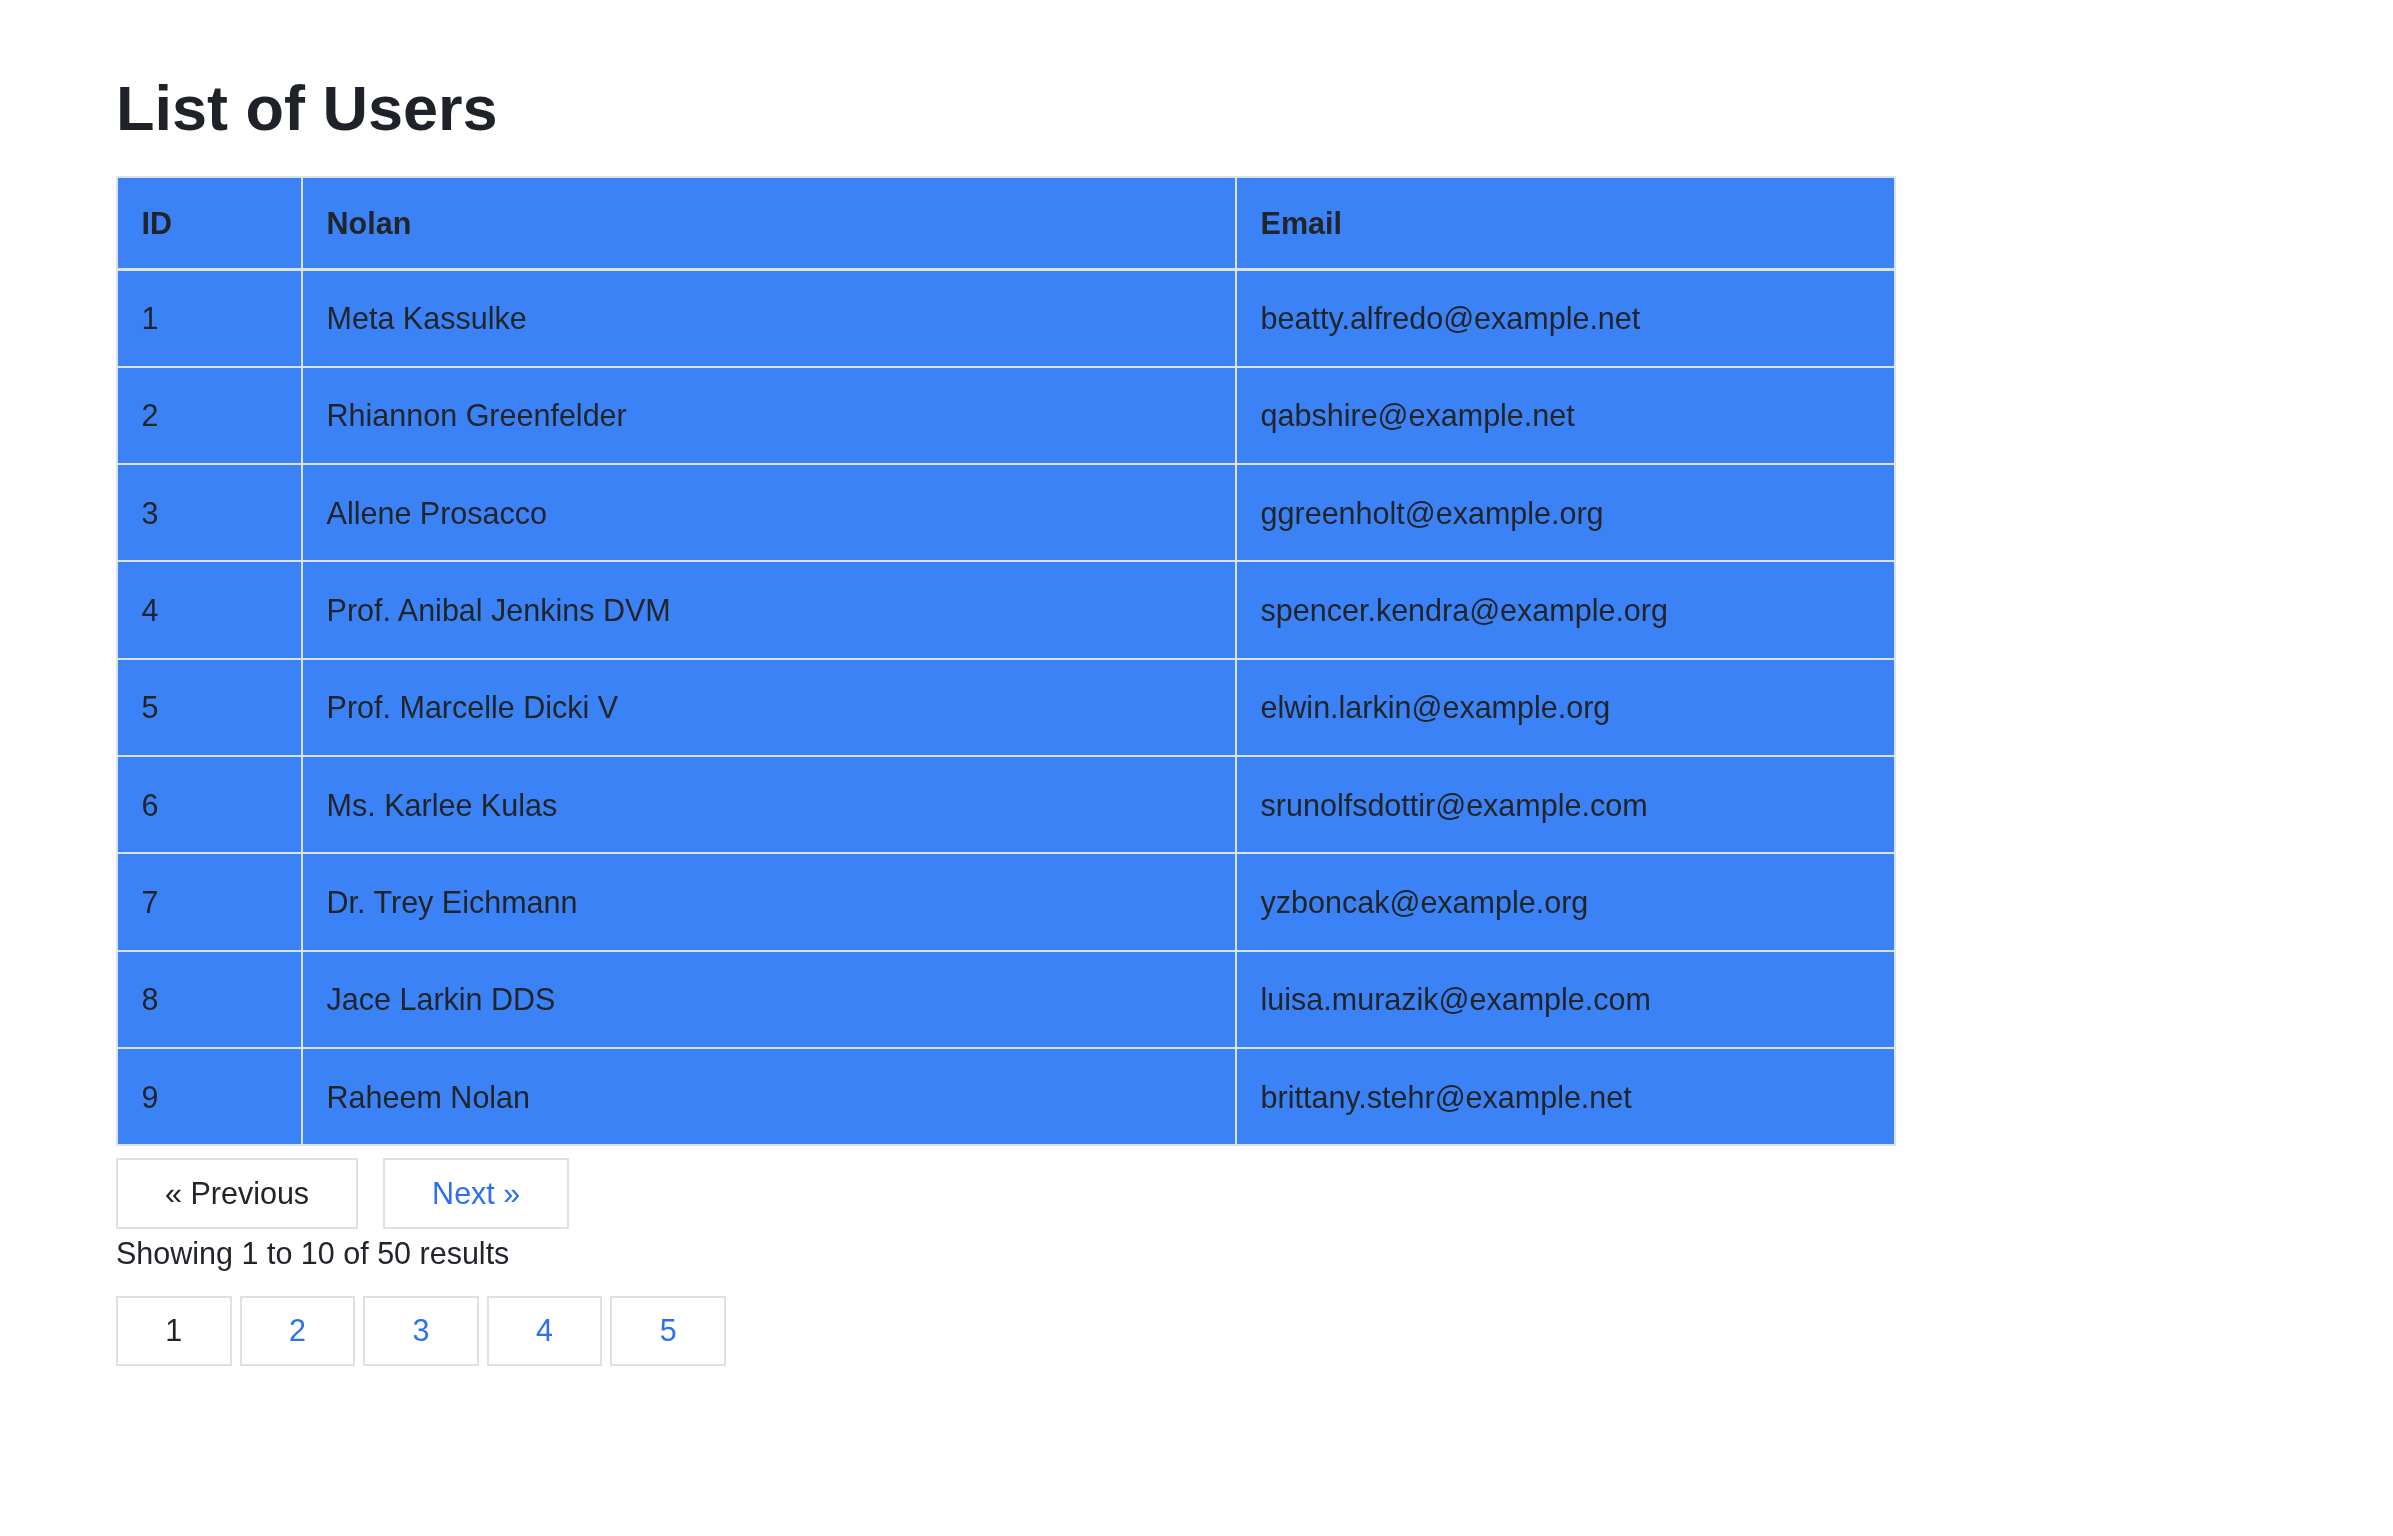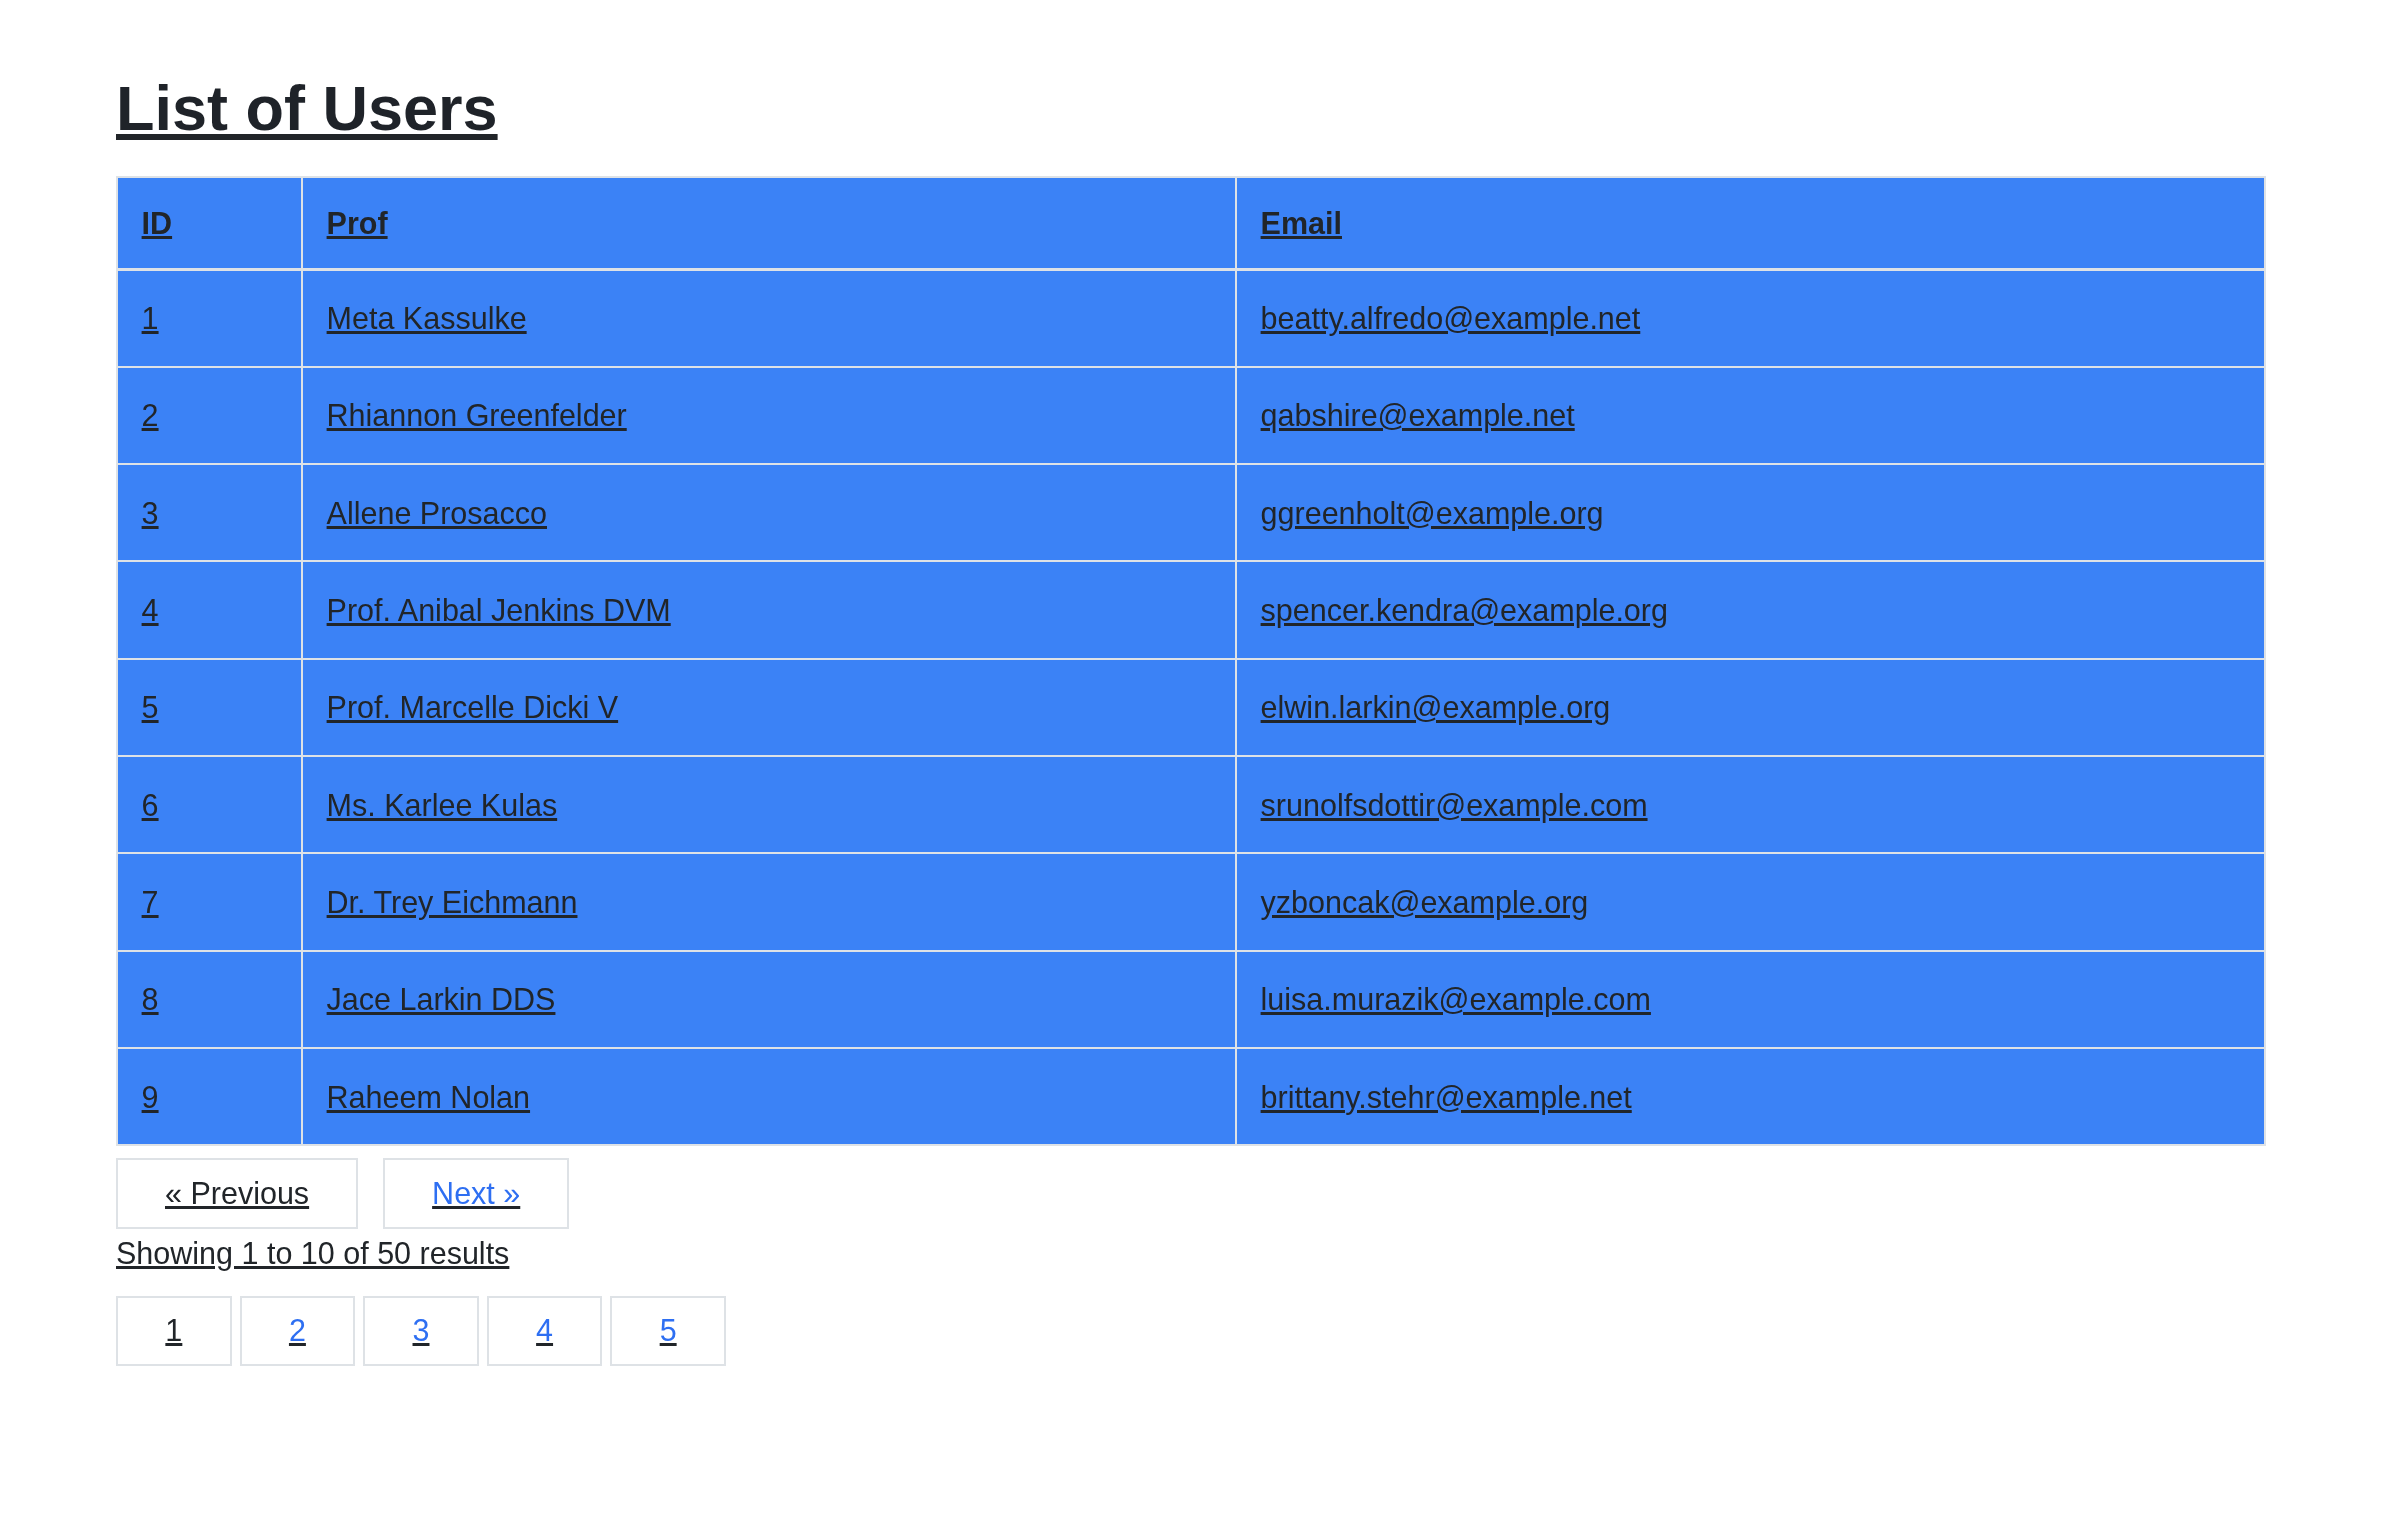--- a/index.html
+++ b/index.html
@@ -11,23 +11,22 @@
     margin:0; padding:0;
     width:2394px; height:1537px;
     background:#ffffff;
     font-family:"Liberation Sans", sans-serif;
     color:var(--text);
     overflow:hidden;
   }
   .container{
     position:absolute;
     left:116px; top:0;
-    width:2150px;
+    width:1780px;
     padding-top:71px;
-    text-decoration:underline;
   }
   h1.page-title{
     font-size:63px;
     font-weight:bold;
     line-height:1.2;
     margin:0 0 29.6px 0;
     color:#1f2329;
   }
   table.users-table{
     border-collapse:collapse;
@@ -113,21 +112,21 @@
 
   <table class="users-table">
     <colgroup>
       <col class="col-id">
         <col class="col-name">
         <col>
     </colgroup>
     <thead>
       <tr>
         <th>ID</th>
-        <th>Prof</th>
+        <th>Nolan</th>
         <th>Email</th>
       </tr>
     </thead>
     <tbody id="table-body">
     <tr>
       <td>1</td>
       <td>Meta Kassulke</td>
       <td>beatty.alfredo@example.net</td>
     </tr>
 

